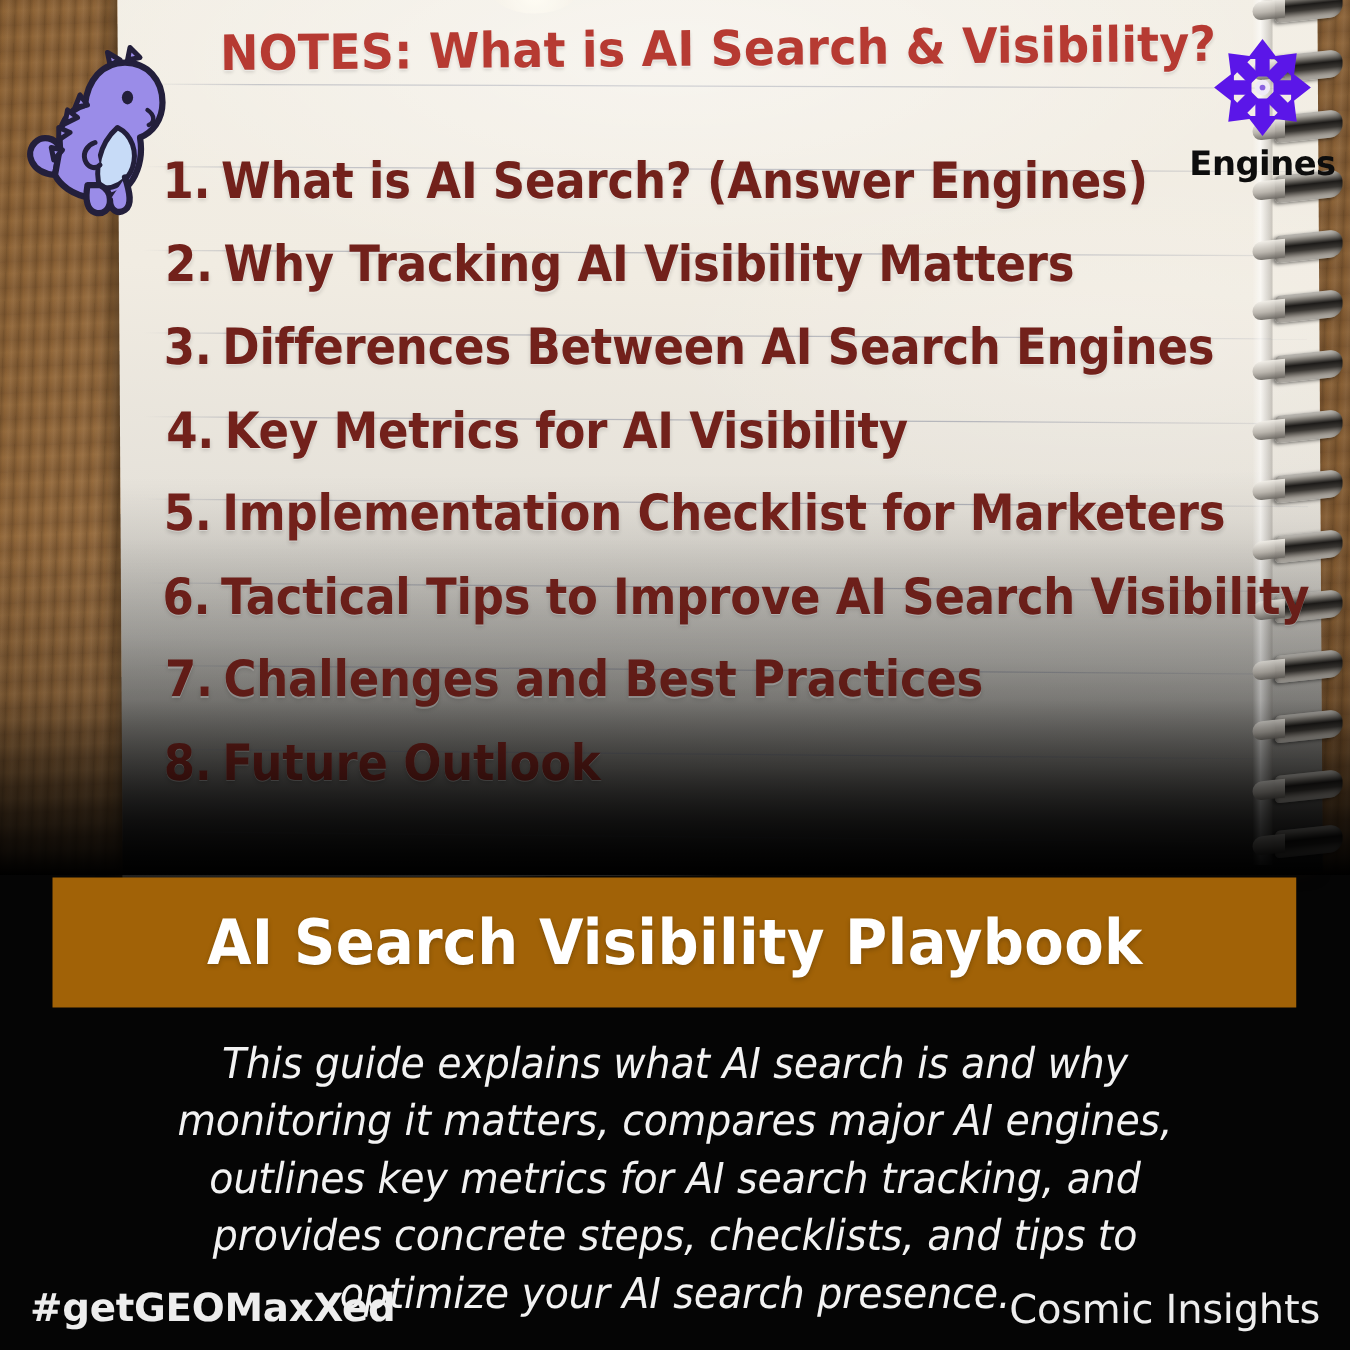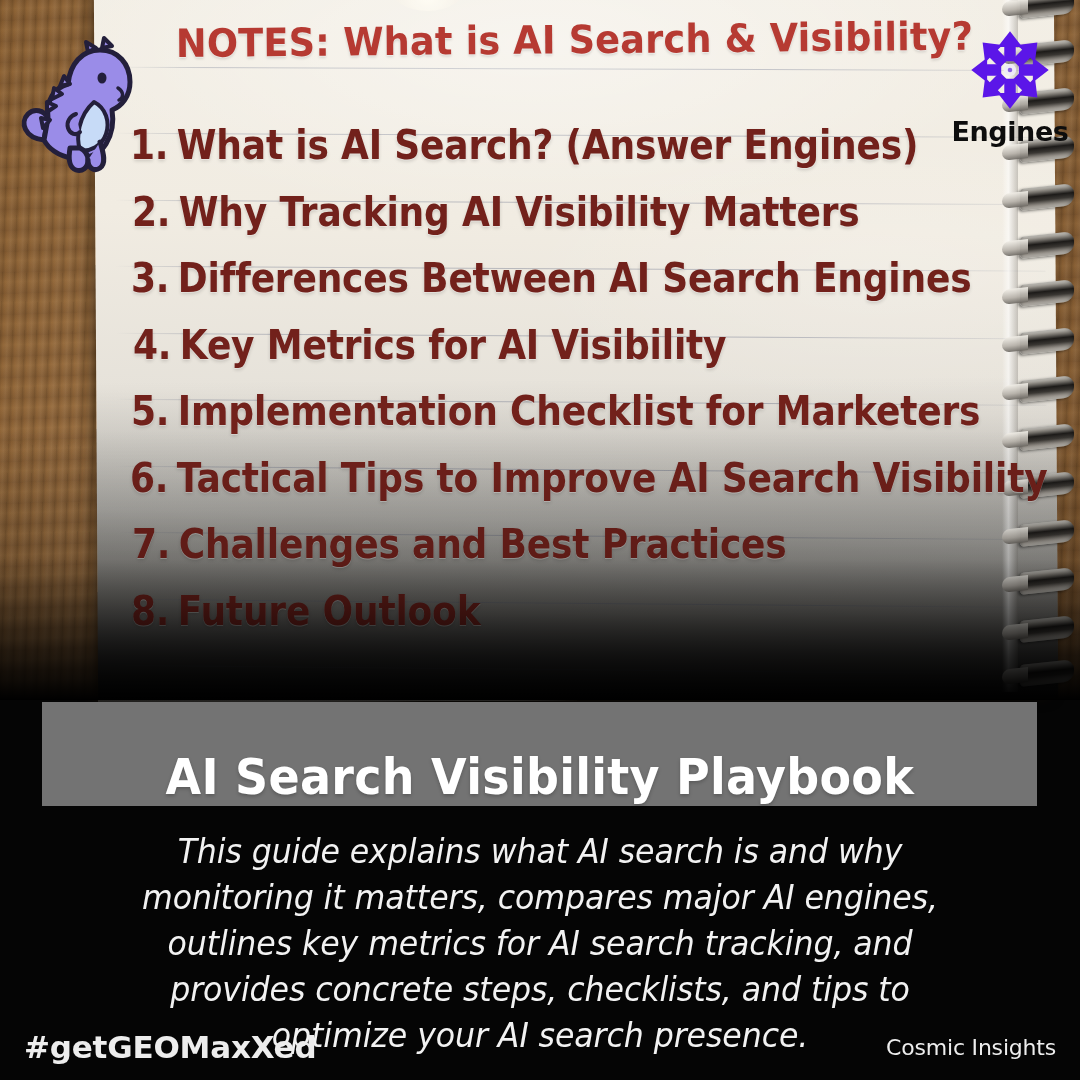--- a/index.html
+++ b/index.html
@@ -158,22 +158,22 @@
     color:#0d0d0d;
     letter-spacing:-0.4px;
     margin-top:2px;
     white-space:nowrap;
   }
 
   
   .banner {
     position:absolute; left:42px; top:702px;
     width:995px; height:104px;
-    background:#737373;
-    display:flex; align-items:flex-end; justify-content:center;
+    background:#a16207;
+    display:flex; align-items:center; justify-content:center;
   }
   .banner-title {
     font-family:"DejaVu Sans", sans-serif;
     font-weight:700;
     font-size:50px;
     color:#ffffff;
     letter-spacing:0.3px;
     transform:scaleX(0.92);
     white-space:nowrap;
     text-shadow:0 2px 4px rgba(0,0,0,0.22);
@@ -201,21 +201,21 @@
     padding:0 24px 6px 24px;
   }
   .footer-left, .footer-right {
     font-family:"DejaVu Sans", sans-serif;
     font-size:31px;
     color:#ededed;
     letter-spacing:-0.2px;
     white-space:nowrap;
   }
   .footer-left { font-weight:700; }
-  .footer-right { font-weight:400; font-size:22px; }
+  .footer-right { font-weight:400; font-size:32px; }
 </style>
 </head>
 <body>
 
 <div id="canvas">
 
   <div id="photo">
 
     <div class="wood"></div>
 

